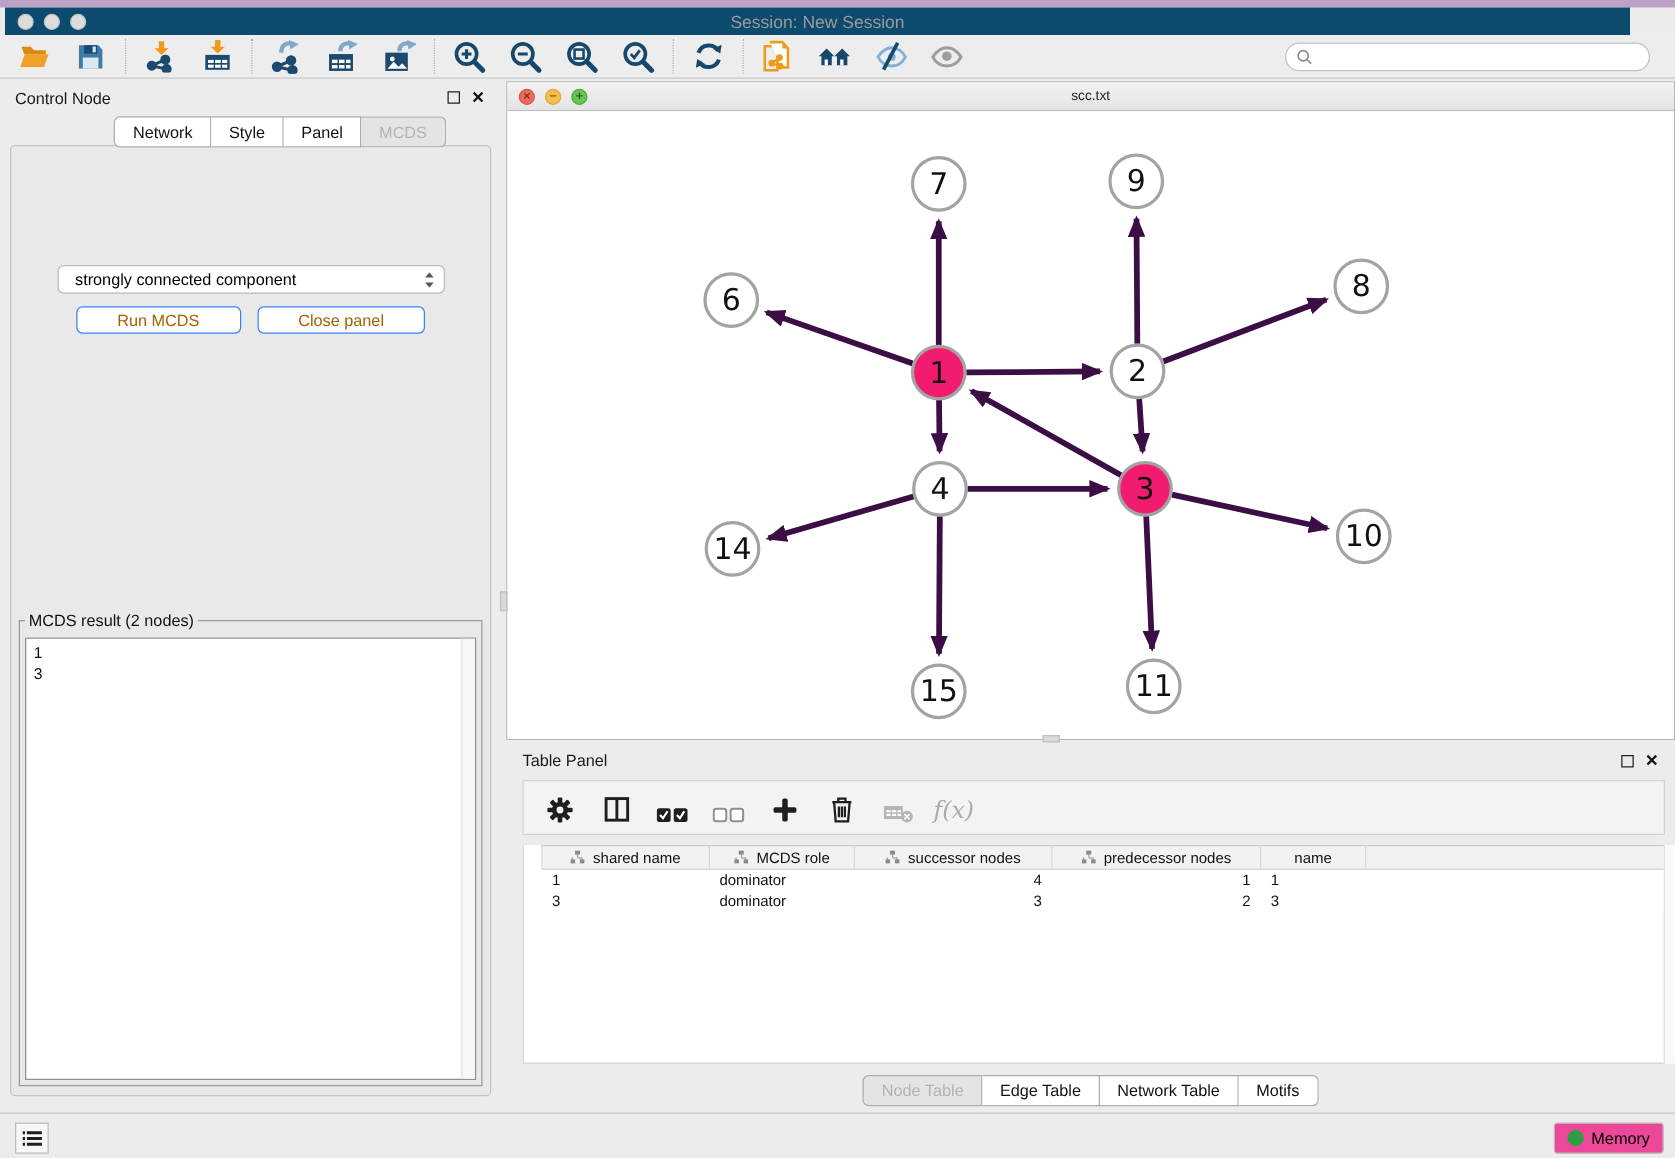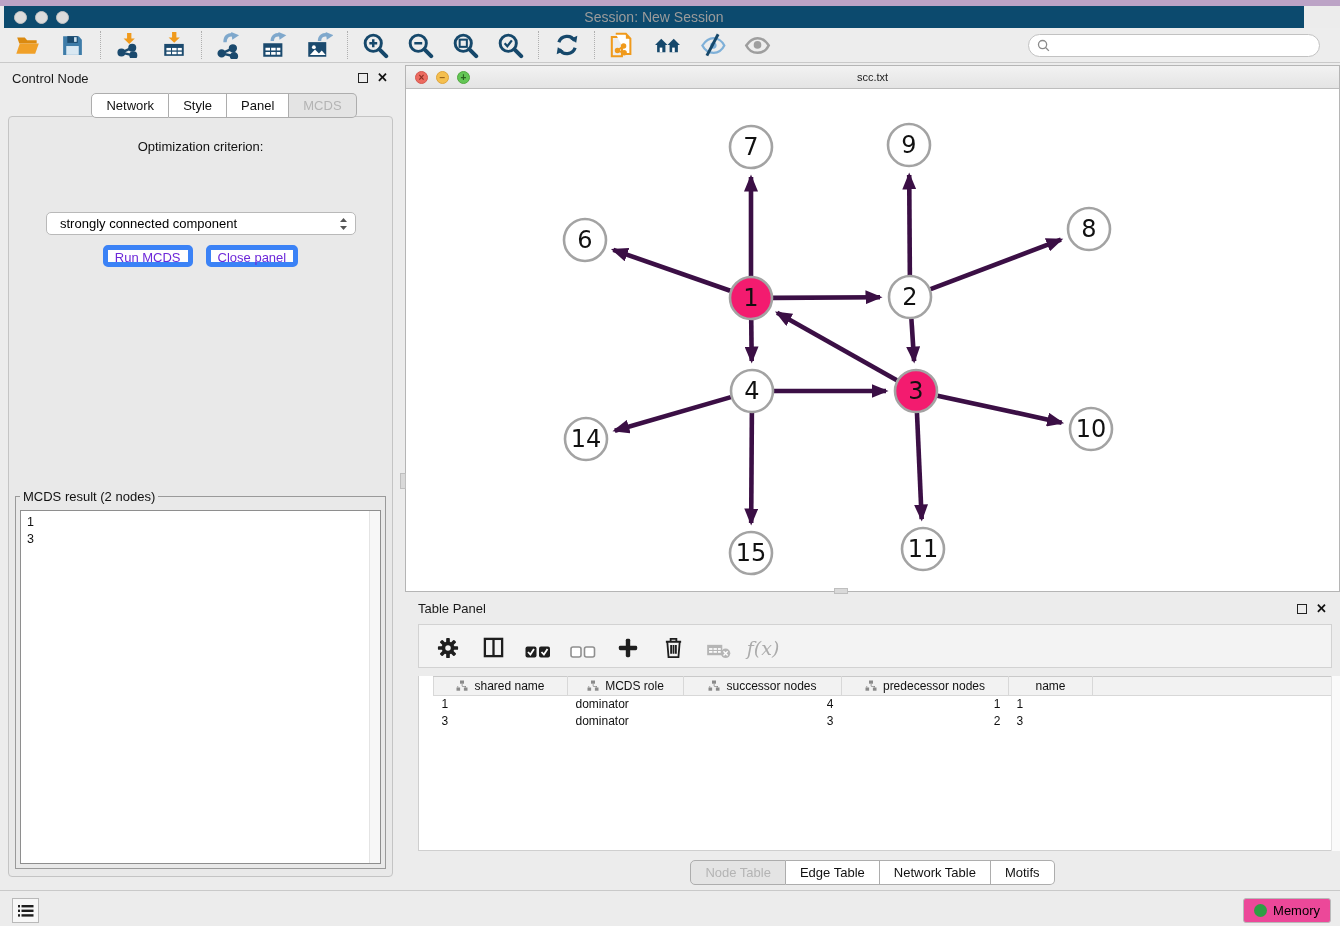--- a/index.html
+++ b/index.html
@@ -31,21 +31,21 @@
   .cp-tabs { position:absolute; left:0; top:30px; width:100%; display:flex; justify-content:center; z-index:2;padding-left:48px; }
   .tab { font-size:13px; padding:4px 14px; background:#fff; border:1px solid #ADADAD; border-left:none; color:#111; cursor:pointer; }
   .tab:first-child { border-left:1px solid #ADADAD; border-radius:5px 0 0 5px; }
   .tab:last-child { border-radius:0 5px 5px 0; }
   .tab.selected { background:#E4E4E4; color:#B4B4B4; }
   .cp-body { position:absolute; left:8px; top:53px; width:385px; height:761px; background:#E9E9E9; border:1px solid #C4C4C4; border-radius:4px; }
   .opt-label { text-align:center; font-size:13px; margin-top:22px; color:#111; }
   .cp-select { position:absolute; left:37px; top:95px; width:310px; height:23px; background:#fff; border:1px solid #B9B9B9; border-radius:5px; display:flex; align-items:center; font-size:13px; padding-left:13px; cursor:pointer; }
   .cp-select .chevrons { margin-left:auto; margin-right:7px; }
   .cp-buttons { position:absolute; left:0; top:128px; width:100%; display:flex; justify-content:center; gap:13px; }
-  .mac-btn { height:22px; background:#FEFEFE; border:5px solid #3b82f6; border-radius:5px; font-size:13px; padding:0 7px; color:#6d28d9; cursor:pointer; font-family:"Liberation Sans",sans-serif; }
+  .mac-btn { height:22px; background:#FEFEFE; border:1px solid #3b82f6; border-radius:5px; font-size:13px; padding:0 32px; color:#a16207; cursor:pointer; font-family:"Liberation Sans",sans-serif; }
   .result-fieldset { position:absolute; left:6px; top:372px; width:371px; height:380px; border:1px solid #9A9A9A; padding:6px 4px 4px 4px; }
   .result-fieldset legend { font-size:13px; padding:0 3px; color:#111; }
   .result-box { width:100%; height:100%; background:#fff; border:1px solid #8E8E8E; position:relative; font-size:12.5px; padding:3px 6px; line-height:17px; color:#111; }
   .result-scroll { position:absolute; right:0; top:0; width:11px; height:100%; background:#F7F7F7; border-left:1px solid #E4E4E4; }
 
   
   .network-window { position:absolute; left:405px; top:65px; width:935px; height:527px; border:1px solid #B5B5B5; background:#fff; }
   .nw-titlebar { height:23px; background:linear-gradient(#F2F2F2,#E4E4E4); border-bottom:1px solid #BDBDBD; display:flex; align-items:center; position:relative; }
   .nw-title { position:absolute; left:0; right:0; text-align:center; font-size:11px; color:#222; }
   .nw-lights { display:flex; gap:8px; margin-left:9px; z-index:1; }
@@ -280,21 +280,20 @@
       <span class="close-x">✕</span>
     </span>
   </div>
   <div class="cp-tabs">
     <span class="tab">Network</span>
     <span class="tab">Style</span>
     <span class="tab">Panel</span>
     <span class="tab selected">MCDS</span>
   </div>
   <div class="cp-body">
-    <div class="opt-label">Optimization criterion:</div>
     <div class="cp-select">
       <span>strongly connected component</span>
       <span class="chevrons">
         <svg width="9" height="14" viewBox="0 0 9 14">
             <path d="M1 5l3.5-4L8 5z" fill="#555"></path>
             <path d="M1 9l3.5 4L8 9z" fill="#555"></path>
           </svg>
       </span>
     </div>
     <div class="cp-buttons">

